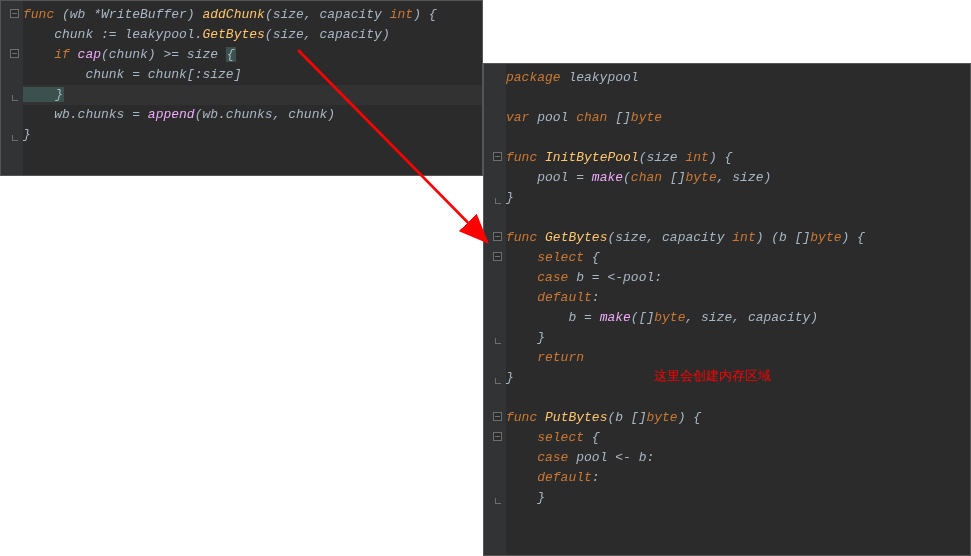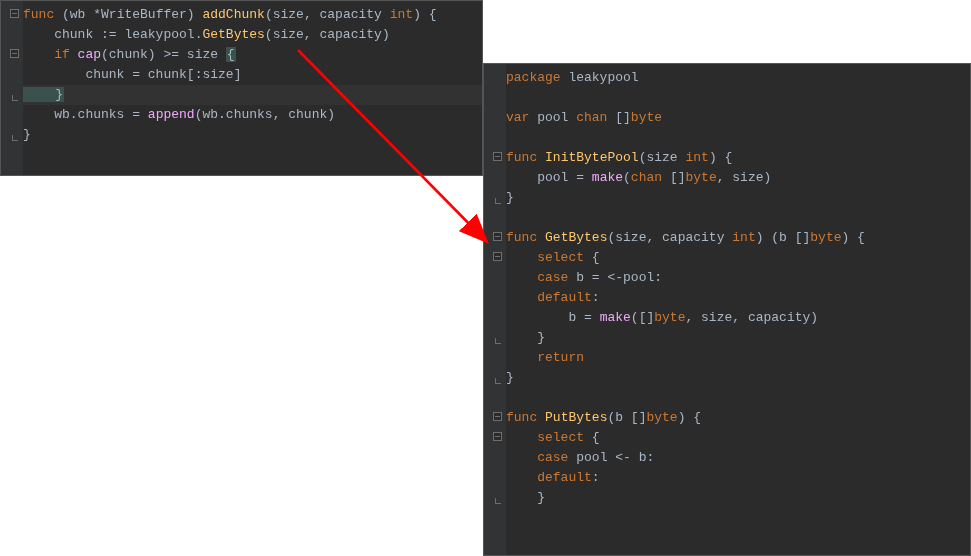--- a/index.html
+++ b/index.html
@@ -40,21 +40,21 @@
     width: 22px;
     height: 100%;
     background: #313335;
   }
   .code-area {
     position: absolute;
     left: 22px;
     top: 4px;
     right: 4px;
   }
-  .line { display: block; height: 20px; }
+  .line { display: block; height: 20px; font-style: italic; }
   .kw { color: #cc7832; }
   .builtin { color: #f0abfc; }
   .func-name { color: #ffc66d; }
   .ident { color: #a9b7c6; }
   .paren { color: #a9b7c6; }
   .highlight-brace { background: #3b514d; color: #a9b7c6; padding: 0 1px; }
   .fold {
     position: absolute;
     left: 9px;
     width: 9px;
@@ -114,20 +114,21 @@
     <span class="fold-end" style="top:134px"></span>
     <span class="fold" style="top:168px"></span>
     <span class="fold" style="top:188px"></span>
     <span class="fold-end" style="top:274px"></span>
     <span class="fold-end" style="top:314px"></span>
     <span class="fold" style="top:348px"></span>
     <span class="fold" style="top:368px"></span>
     <span class="fold-end" style="top:434px"></span>
   </div>
   <div class="code-area" id="right-code"><span class="line"><span class="kw">package</span><span class="ident"> leakypool</span></span><span class="line">&nbsp;</span><span class="line"><span class="kw">var</span><span class="ident"> pool </span><span class="kw">chan</span><span class="ident"> []</span><span class="kw">byte</span></span><span class="line">&nbsp;</span><span class="line"><span class="kw">func</span><span class="ident"> </span><span class="func-name">InitBytePool</span><span class="paren">(size </span><span class="kw">int</span><span class="paren">) {</span></span><span class="line"><span class="ident">    pool = </span><span class="builtin">make</span><span class="paren">(</span><span class="kw">chan</span><span class="ident"> []</span><span class="kw">byte</span><span class="paren">, size)</span></span><span class="line"><span class="paren">}</span></span><span class="line">&nbsp;</span><span class="line"><span class="kw">func</span><span class="ident"> </span><span class="func-name">GetBytes</span><span class="paren">(size, capacity </span><span class="kw">int</span><span class="paren">) (b []</span><span class="kw">byte</span><span class="paren">) {</span></span><span class="line"><span class="kw">    select</span><span class="paren"> {</span></span><span class="line"><span class="kw">    case</span><span class="ident"> b = &lt;-pool:</span></span><span class="line"><span class="kw">    default</span><span class="ident">:</span></span><span class="line"><span class="ident">        b = </span><span class="builtin">make</span><span class="paren">([]</span><span class="kw">byte</span><span class="paren">, size, capacity)</span></span><span class="line"><span class="paren">    }</span></span><span class="line"><span class="kw">    return</span></span><span class="line"><span class="paren">}</span></span><span class="line">&nbsp;</span><span class="line"><span class="kw">func</span><span class="ident"> </span><span class="func-name">PutBytes</span><span class="paren">(b []</span><span class="kw">byte</span><span class="paren">) {</span></span><span class="line"><span class="kw">    select</span><span class="paren"> {</span></span><span class="line"><span class="kw">    case</span><span class="ident"> pool &lt;- b:</span></span><span class="line"><span class="kw">    default</span><span class="ident">:</span></span><span class="line"><span class="paren">    }</span></span></div>
+  <div class="annotation" style="left:170px; top:303px;">这里会创建内存区域</div>
 </div>
 
 <svg class="arrow-svg" width="971" height="556">
   <defs>
     <marker id="ah" markerWidth="12" markerHeight="10" refX="11" refY="5" orient="auto">
       <polygon points="0,0 12,5 0,10" fill="#ff0000"></polygon>
     </marker>
   </defs>
   <line id="arrow-line" stroke="#ff0000" stroke-width="2.5" marker-end="url(#ah)" x1="298" y1="50" x2="487" y2="242"></line>
 </svg>

